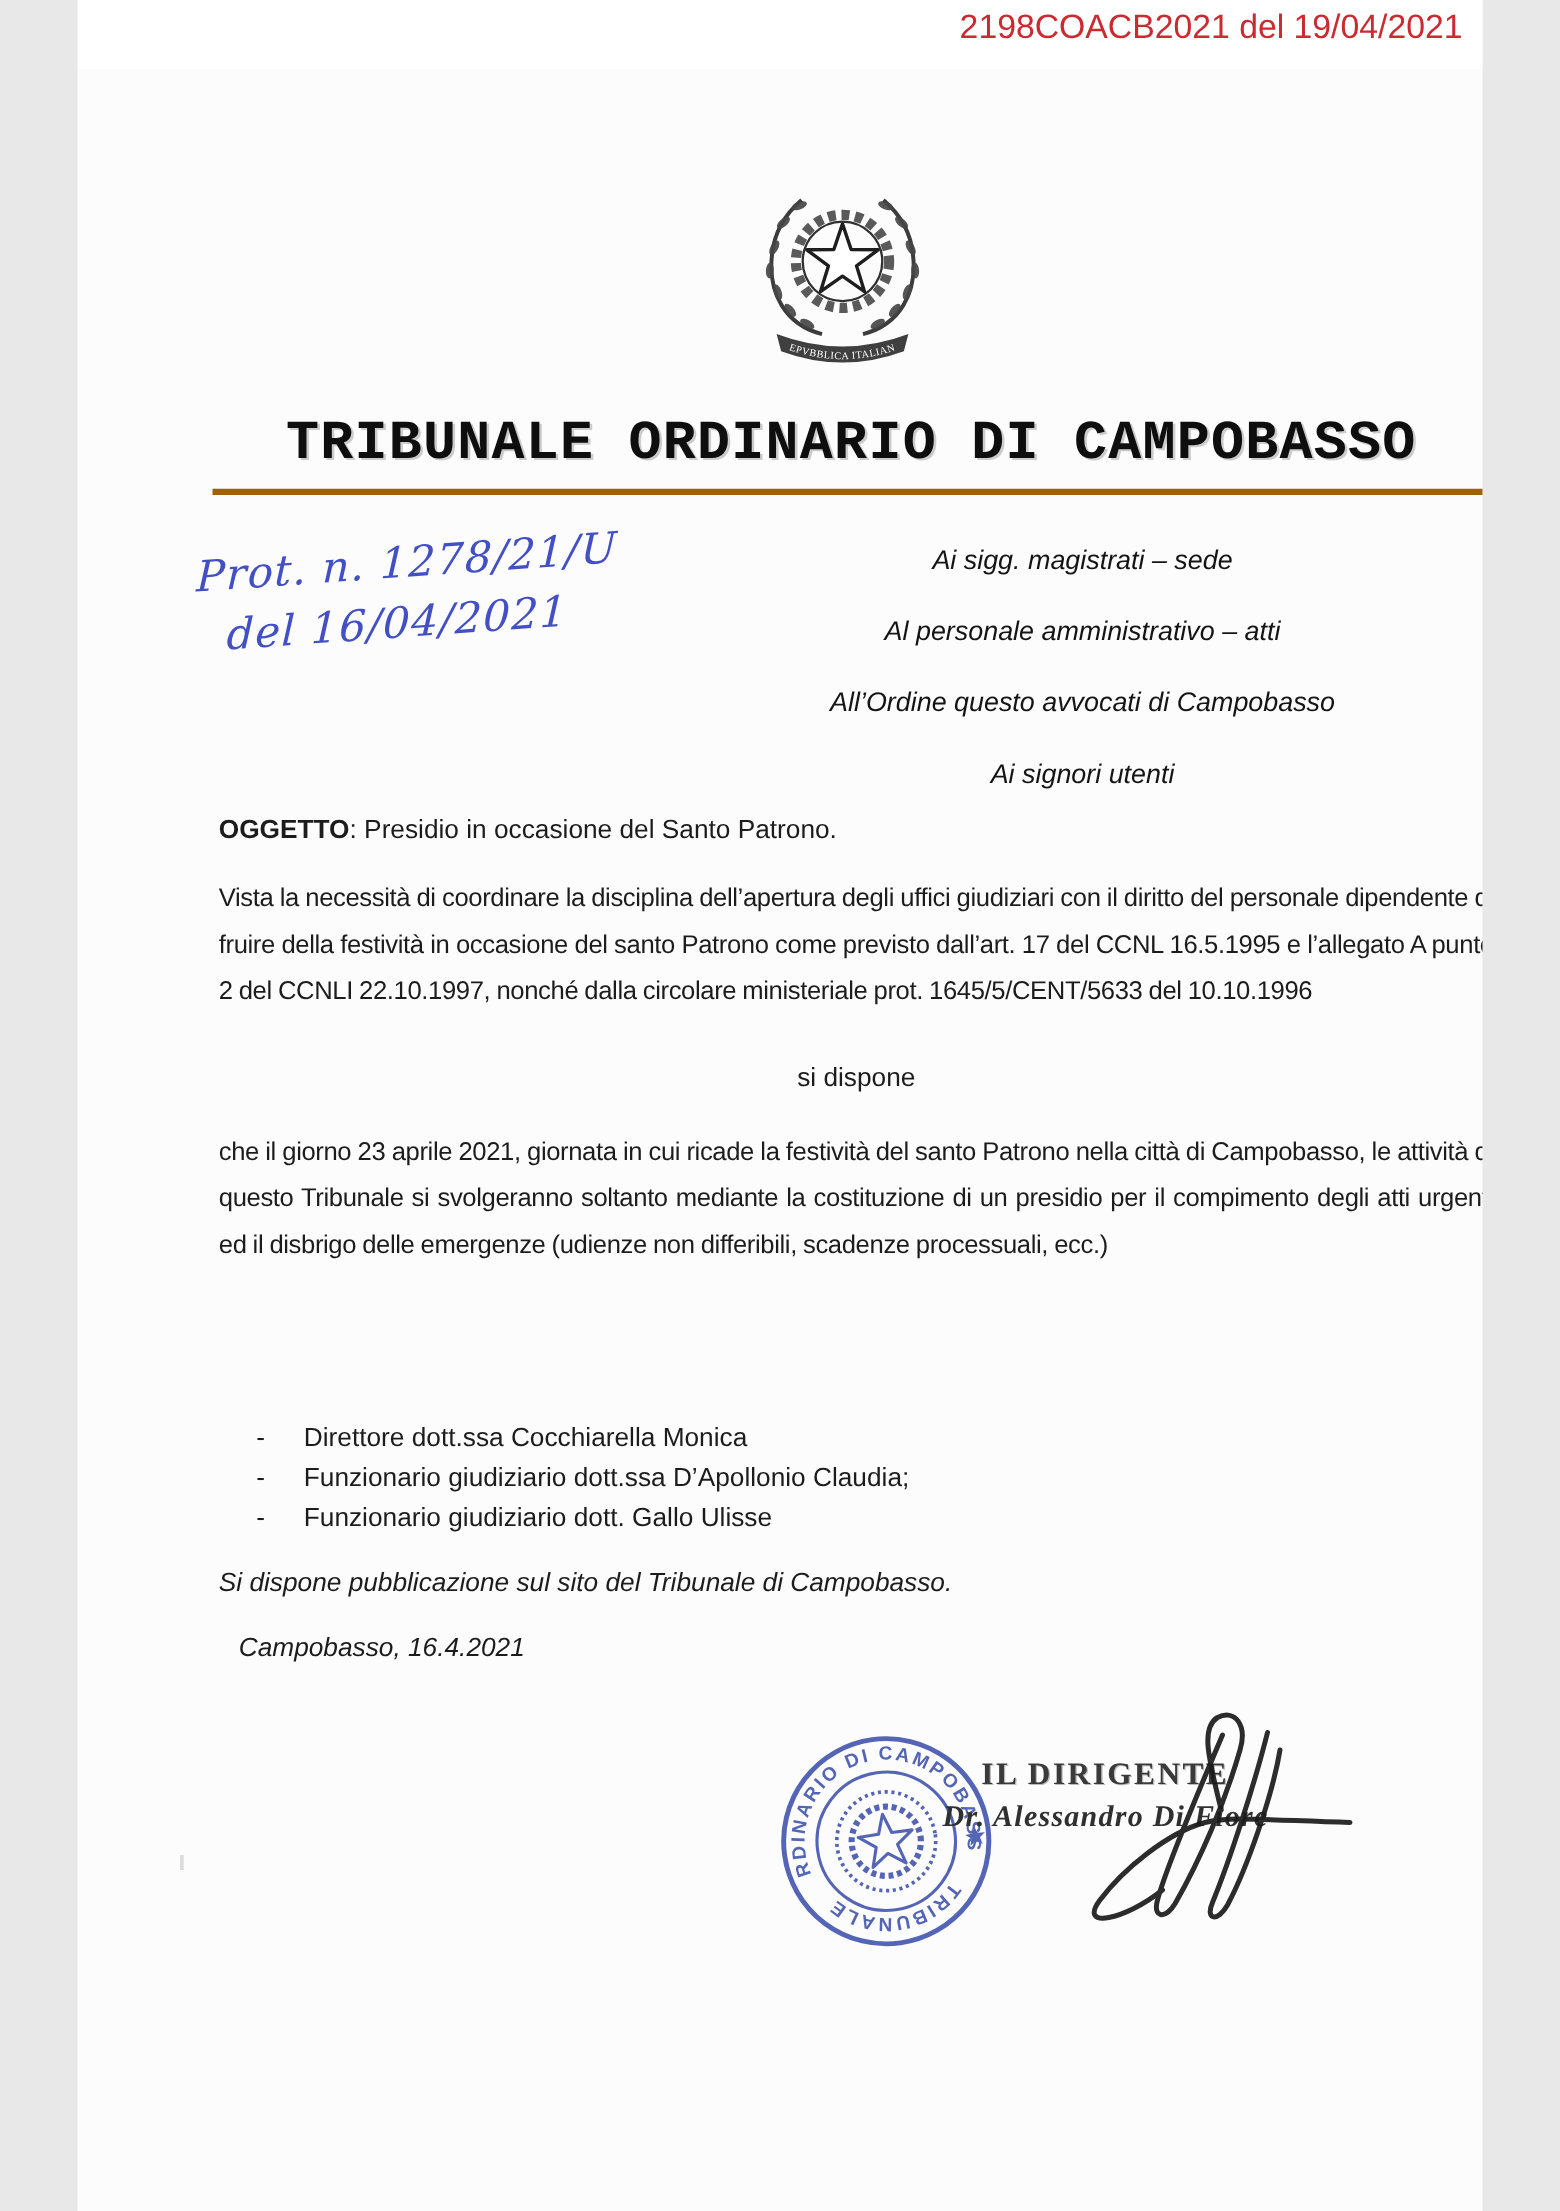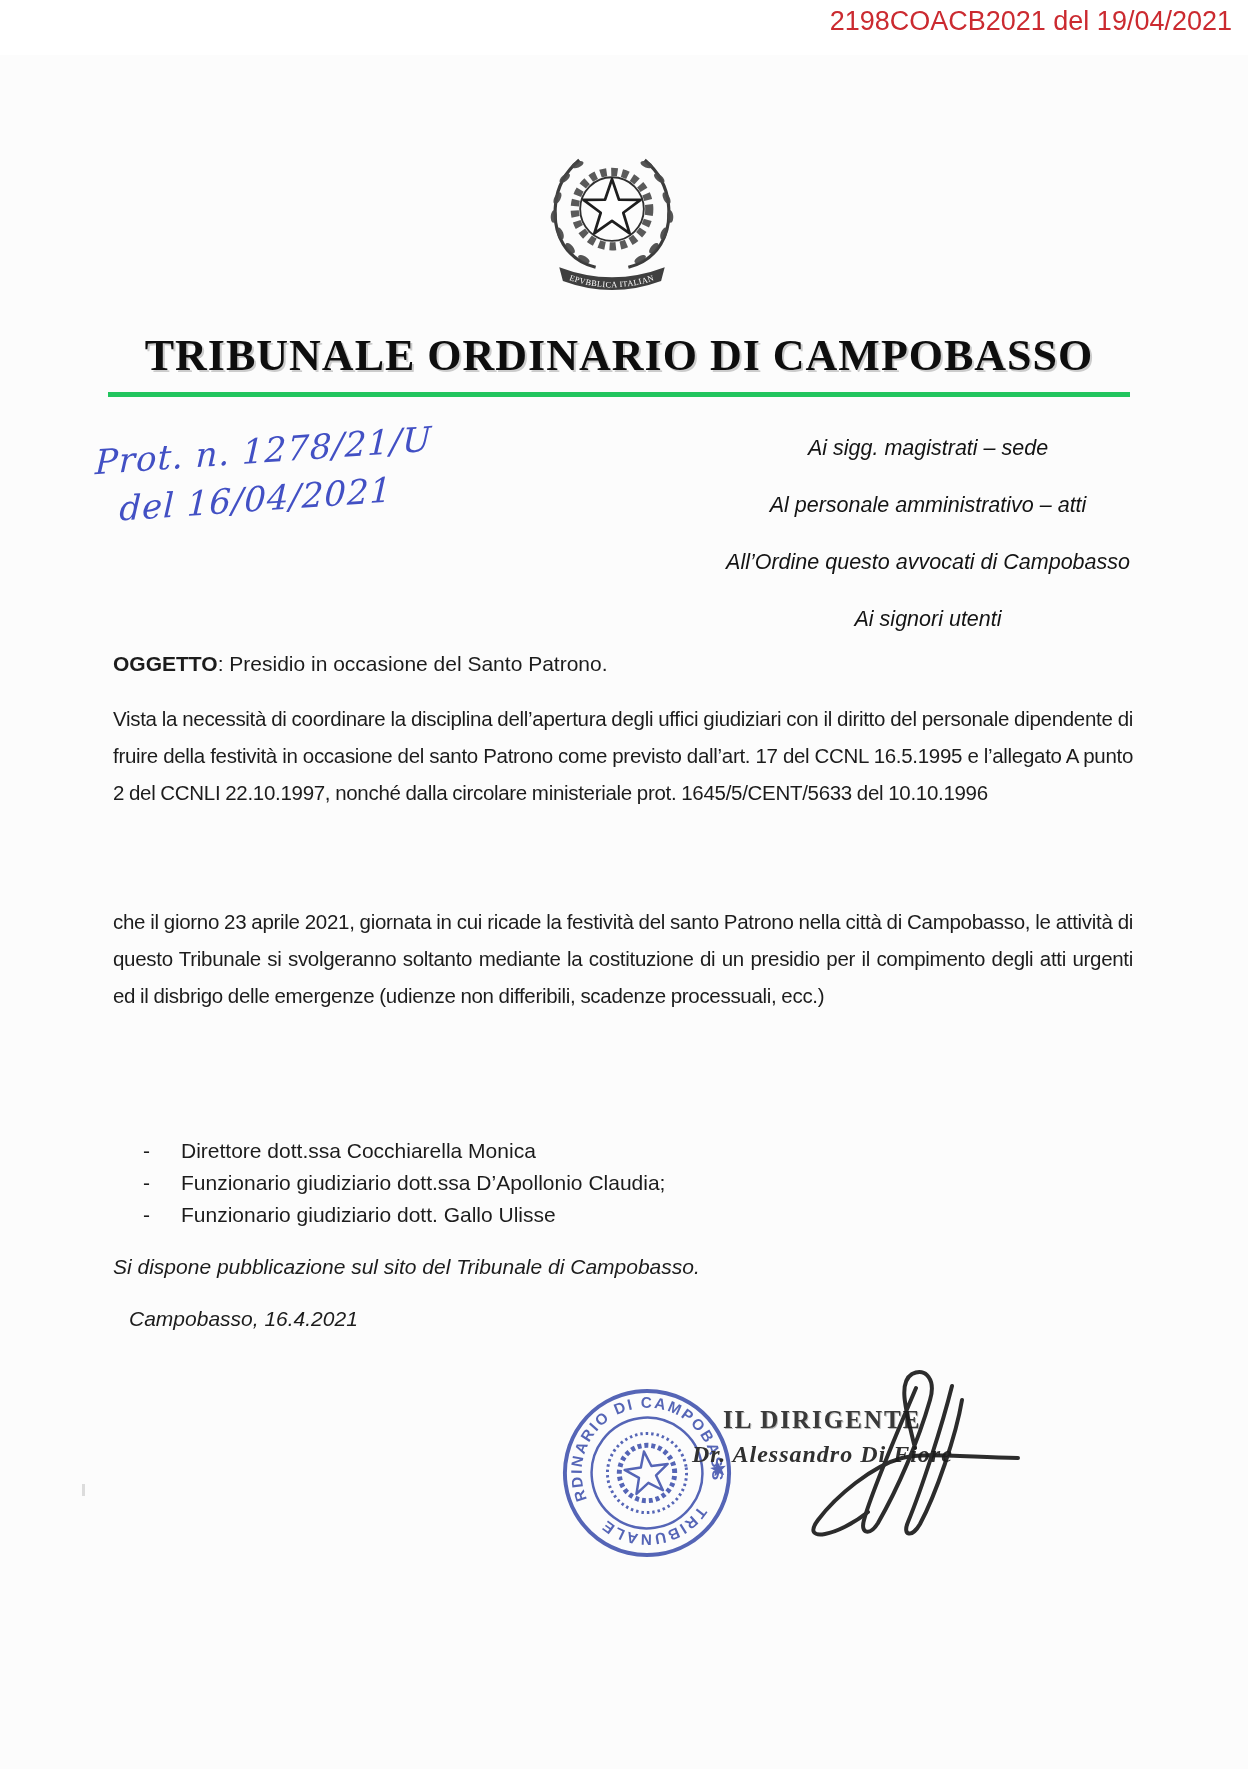--- a/index.html
+++ b/index.html
@@ -1,43 +1,43 @@
 <!DOCTYPE html>
 <html lang="it"><head>
 <meta charset="utf-8">
 <style>
   html,body{margin:0;padding:0;background:#e8e8e8;}
   .page{
     position:relative;
-    width:1248px;height:1769px;
+    width:1124px;height:1769px;
     margin:0 auto;
     background:#fcfcfc;
     font-family:"Liberation Sans", sans-serif;
     color:#1c1c1c;
     overflow:hidden;
   }
   .topstrip{position:absolute;left:0;top:0;width:1248px;height:55px;background:#ffffff;}
   .ref-number{
     position:absolute;top:6px;right:16px;
     font-size:27px;letter-spacing:0;
     color:#cb2a30;
   }
   .emblem{position:absolute;left:537px;top:140px;width:150px;height:160px;}
   .doc-title{
     position:absolute;left:108px;top:330px;width:1022px;
-    font-family:Liberation Serif, serif;
+    font-family:Liberation Mono, monospace;
     font-weight:bold;
     font-size:44px;
     letter-spacing:1px;
     white-space:nowrap;
     text-align:center;
     color:#0e0e0e;
     text-shadow:2px 2px 0 rgba(60,60,60,.25);
     padding-bottom:11px;
-    border-bottom:5px solid #22c55e;
+    border-bottom:5px solid #a16207;
   }
   .protocol{
     position:absolute;left:96px;top:438px;
     font-family:"DejaVu Serif", serif;
     font-style:italic;
     font-size:34px;
     color:#4250c4;
     transform:rotate(-4deg) skewX(-6deg);
     transform-origin:left top;
     line-height:48px;
@@ -147,20 +147,21 @@
     <div>All’Ordine questo avvocati di Campobasso</div>
     <div>Ai signori utenti</div>
   </div>
 
   <div class="subject">
     <span class="lbl">OGGETTO</span><span>: Presidio in occasione del Santo Patrono.</span>
   </div>
 
   <div class="para p1">Vista la necessità di coordinare la disciplina dell’apertura degli uffici giudiziari con il diritto del personale dipendente di fruire della festività in occasione del santo Patrono come previsto dall’art. 17 del CCNL 16.5.1995 e l’allegato A punto 2 del CCNLI 22.10.1997, nonché dalla circolare ministeriale prot. 1645/5/CENT/5633 del 10.10.1996</div>
 
+  <div class="dispone">si dispone</div>
 
   <div class="para p2">che il giorno 23 aprile 2021, giornata in cui ricade la festività del santo Patrono nella città di Campobasso, le attività di questo Tribunale si svolgeranno soltanto mediante la costituzione di un presidio per il compimento degli atti urgenti ed il disbrigo delle emergenze (udienze non differibili, scadenze processuali, ecc.)</div>
 
 
   <div class="staff-list">
     <div class="staff-row">
       <span class="dash">-</span>
       <span>Direttore dott.ssa Cocchiarella Monica</span>
     </div>
     <div class="staff-row">

